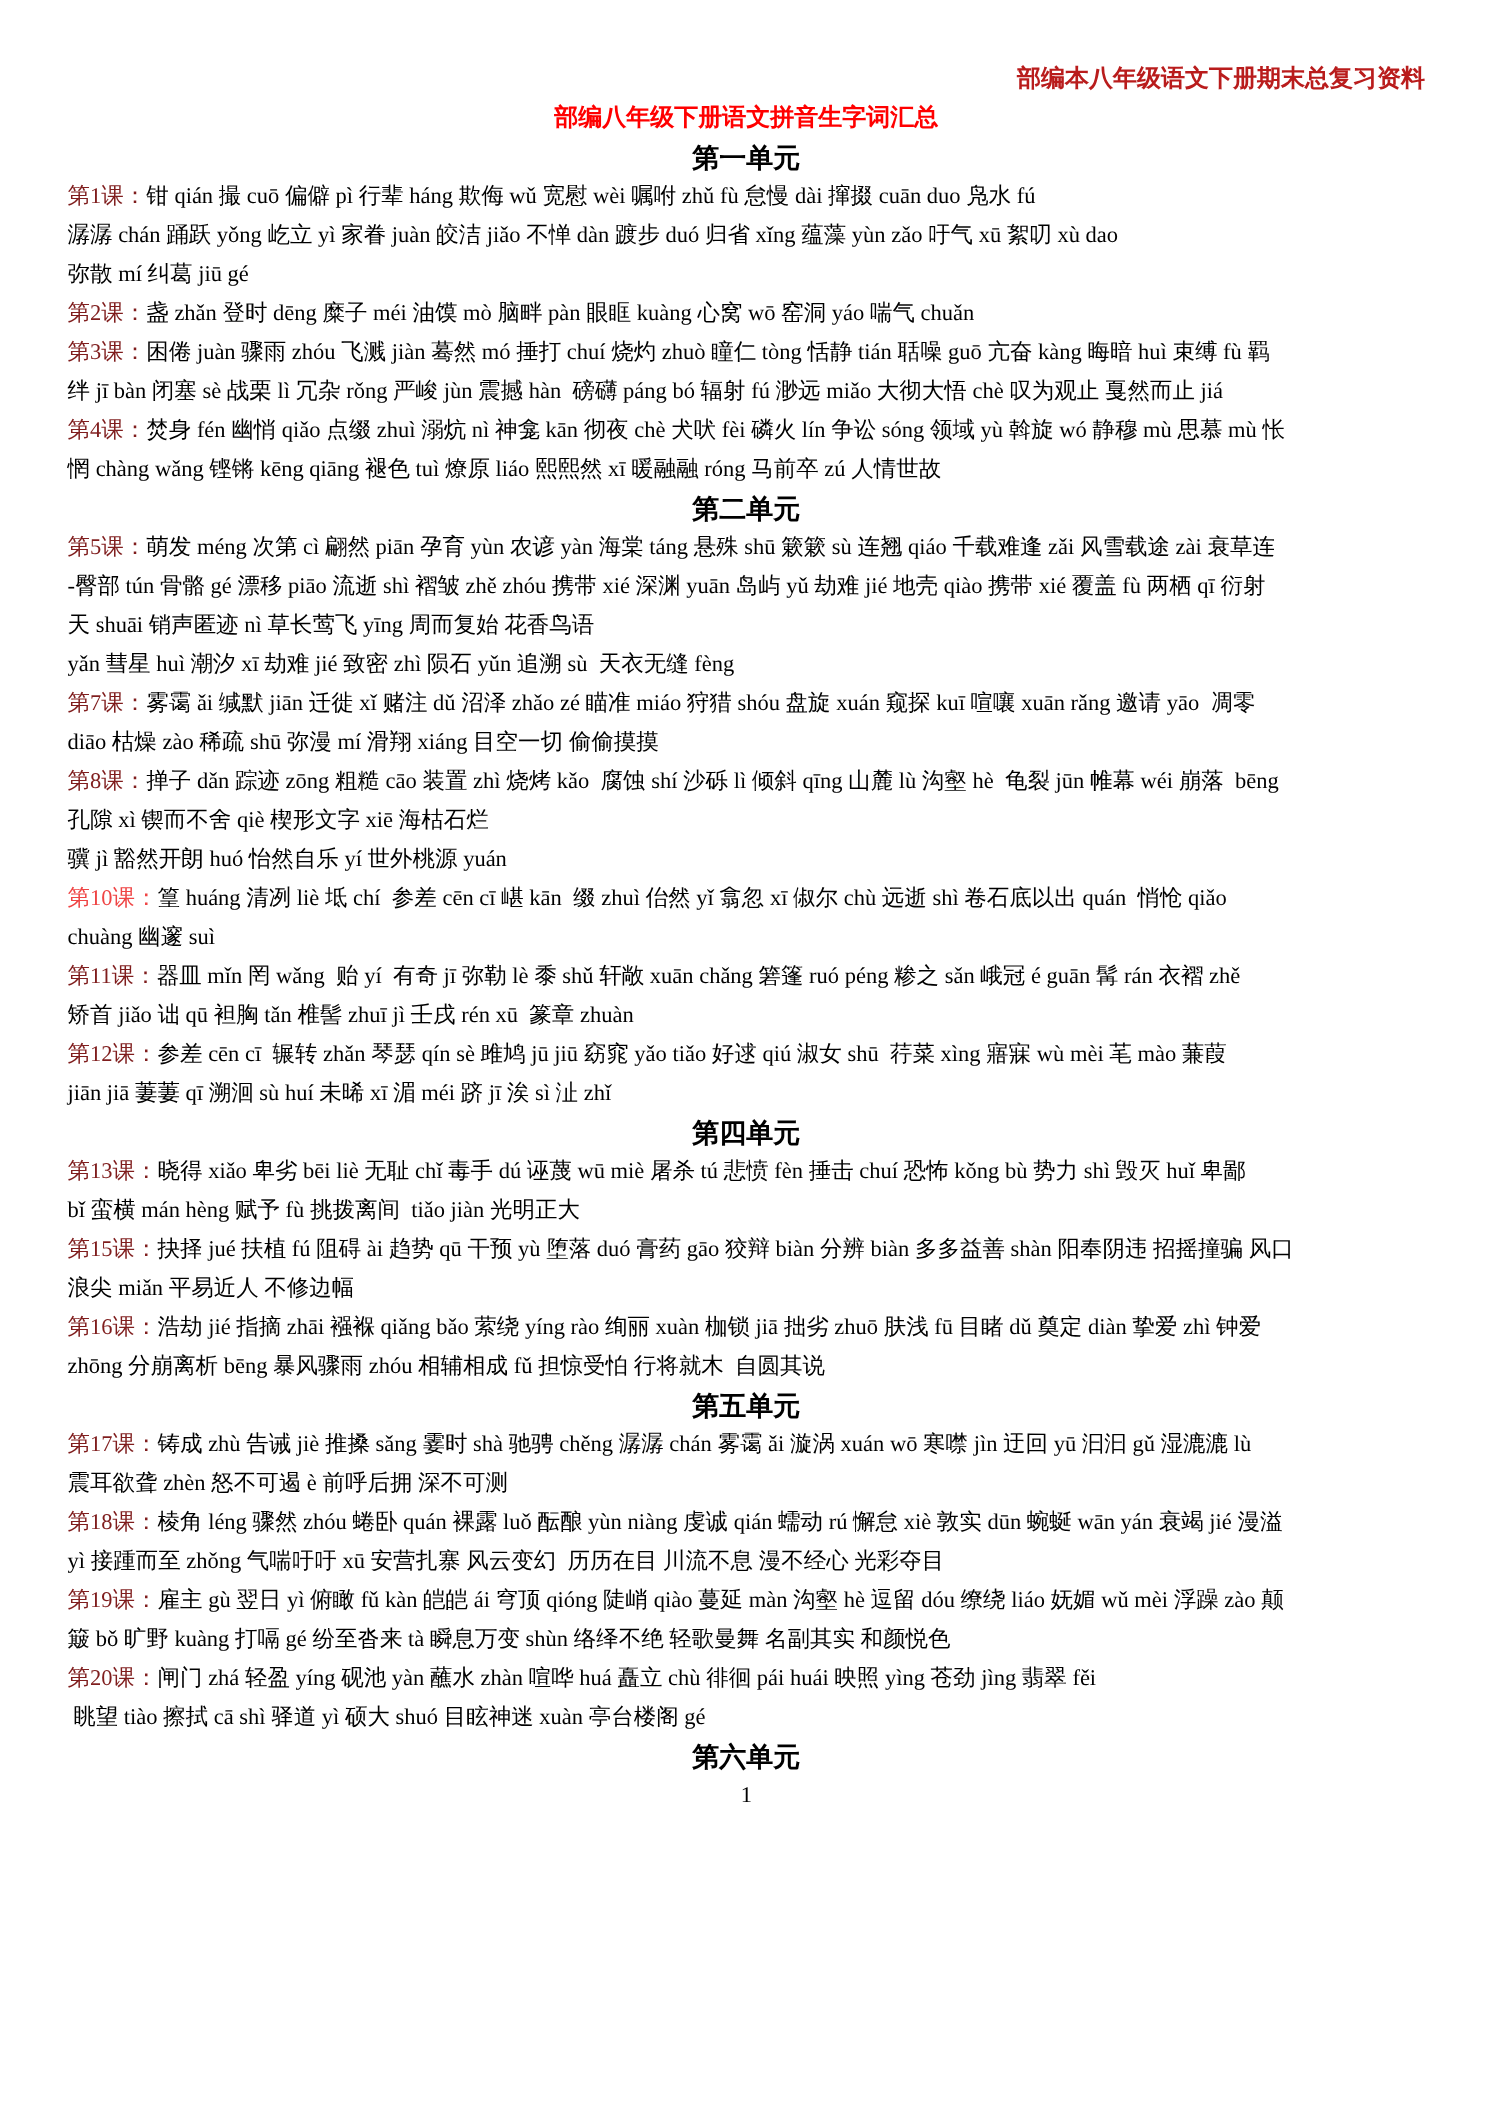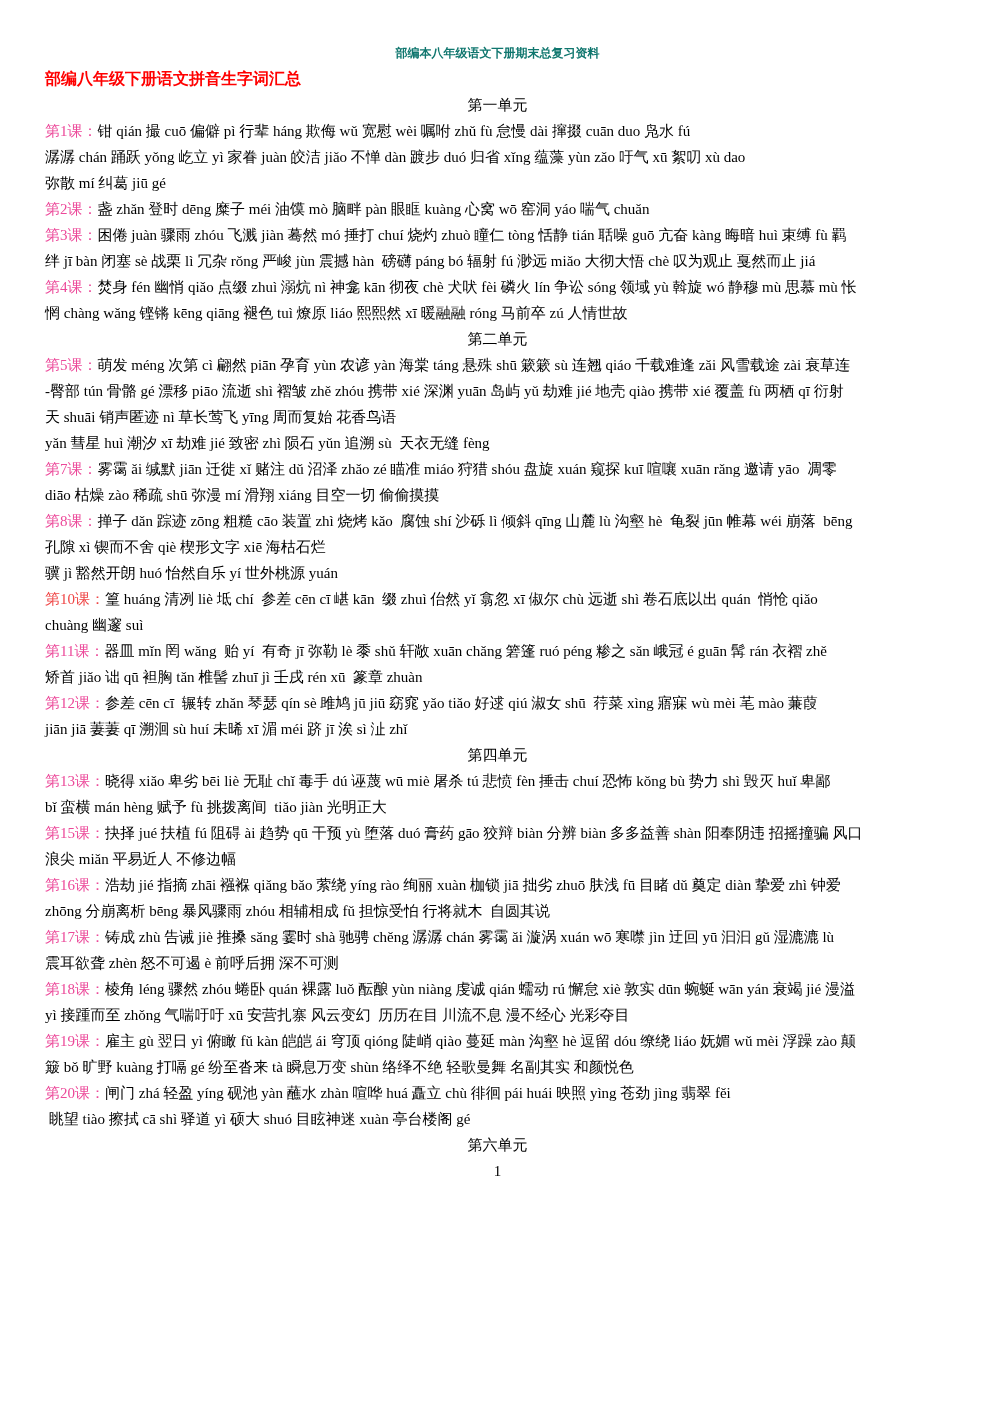--- a/index.html
+++ b/index.html
@@ -12,50 +12,51 @@
     width: 993px;
     height: 1404px;
     background: #ffffff;
     box-sizing: border-box;
     padding: 40px 43px 0 45px;
     overflow: hidden;
     font-family: "Liberation Serif", "DejaVu Serif", serif;
     color: #000000;
   }
   .doc-title {
-    text-align: center;
-    font-size: 12px;
+    text-align: right;
+    font-size: 16px;
     font-weight: bold;
     line-height: 26px;
-    color: #0f766e;
+    color: #b91c1c;
     white-space: pre;
   }
   .doc-subtitle {
-    text-align: left;
+    text-align: center;
     font-size: 16px;
     font-weight: bold;
     line-height: 26px;
     color: #ff0000;
     white-space: pre;
   }
   .unit-heading {
     text-align: center;
-    font-size: 15px;
+    font-size: 18px;
     line-height: 26px;
     color: #000000;
     white-space: pre;
+    font-weight: bold;
   }
   .lesson-line {
     font-size: 15px;
     line-height: 26px;
     white-space: pre;
     color: #000000;
   }
   .lesson-label {
-    color: #ec4899;
+    color: #7f1d1d;
   }
   .lesson-label.black {
     color: #ef4444;
   }
   .page-number {
     text-align: center;
     font-size: 15px;
     line-height: 26px;
     color: #000000;
   }
@@ -93,20 +94,21 @@
       <div class="lesson-line"><span>矫首 jiǎo 诎 qū 袒胸 tǎn 椎髻 zhuī jì 壬戌 rén xū  篆章 zhuàn</span></div>
       <div class="lesson-line"><span class="lesson-label">第12课：</span><span>参差 cēn cī  辗转 zhǎn 琴瑟 qín sè 雎鸠 jū jiū 窈窕 yǎo tiǎo 好逑 qiú 淑女 shū  荇菜 xìng 寤寐 wù mèi 芼 mào 蒹葭</span></div>
       <div class="lesson-line"><span>jiān jiā 萋萋 qī 溯洄 sù huí 未晞 xī 湄 méi 跻 jī 涘 sì 沚 zhǐ</span></div>
       <div class="unit-heading">第四单元</div>
       <div class="lesson-line"><span class="lesson-label">第13课：</span><span>晓得 xiǎo 卑劣 bēi liè 无耻 chǐ 毒手 dú 诬蔑 wū miè 屠杀 tú 悲愤 fèn 捶击 chuí 恐怖 kǒng bù 势力 shì 毁灭 huǐ 卑鄙</span></div>
       <div class="lesson-line"><span>bǐ 蛮横 mán hèng 赋予 fù 挑拨离间  tiǎo jiàn 光明正大</span></div>
       <div class="lesson-line"><span class="lesson-label">第15课：</span><span>抉择 jué 扶植 fú 阻碍 ài 趋势 qū 干预 yù 堕落 duó 膏药 gāo 狡辩 biàn 分辨 biàn 多多益善 shàn 阳奉阴违 招摇撞骗 风口</span></div>
       <div class="lesson-line"><span>浪尖 miǎn 平易近人 不修边幅</span></div>
       <div class="lesson-line"><span class="lesson-label">第16课：</span><span>浩劫 jié 指摘 zhāi 襁褓 qiǎng bǎo 萦绕 yíng rào 绚丽 xuàn 枷锁 jiā 拙劣 zhuō 肤浅 fū 目睹 dǔ 奠定 diàn 挚爱 zhì 钟爱</span></div>
       <div class="lesson-line"><span>zhōng 分崩离析 bēng 暴风骤雨 zhóu 相辅相成 fǔ 担惊受怕 行将就木  自圆其说</span></div>
+      <div class="unit-heading">第五单元</div>
       <div class="lesson-line"><span class="lesson-label">第17课：</span><span>铸成 zhù 告诫 jiè 推搡 sǎng 霎时 shà 驰骋 chěng 潺潺 chán 雾霭 ǎi 漩涡 xuán wō 寒噤 jìn 迂回 yū 汩汩 gǔ 湿漉漉 lù</span></div>
       <div class="lesson-line"><span>震耳欲聋 zhèn 怒不可遏 è 前呼后拥 深不可测</span></div>
       <div class="lesson-line"><span class="lesson-label">第18课：</span><span>棱角 léng 骤然 zhóu 蜷卧 quán 裸露 luǒ 酝酿 yùn niàng 虔诚 qián 蠕动 rú 懈怠 xiè 敦实 dūn 蜿蜒 wān yán 衰竭 jié 漫溢</span></div>
       <div class="lesson-line"><span>yì 接踵而至 zhǒng 气喘吁吁 xū 安营扎寨 风云变幻  历历在目 川流不息 漫不经心 光彩夺目</span></div>
       <div class="lesson-line"><span class="lesson-label">第19课：</span><span>雇主 gù 翌日 yì 俯瞰 fǔ kàn 皑皑 ái 穹顶 qióng 陡峭 qiào 蔓延 màn 沟壑 hè 逗留 dóu 缭绕 liáo 妩媚 wǔ mèi 浮躁 zào 颠</span></div>
       <div class="lesson-line"><span>簸 bǒ 旷野 kuàng 打嗝 gé 纷至沓来 tà 瞬息万变 shùn 络绎不绝 轻歌曼舞 名副其实 和颜悦色</span></div>
       <div class="lesson-line"><span class="lesson-label">第20课：</span><span>闸门 zhá 轻盈 yíng 砚池 yàn 蘸水 zhàn 喧哗 huá 矗立 chù 徘徊 pái huái 映照 yìng 苍劲 jìng 翡翠 fěi</span></div>
       <div class="lesson-line"><span> 眺望 tiào 擦拭 cā shì 驿道 yì 硕大 shuó 目眩神迷 xuàn 亭台楼阁 gé</span></div>
       <div class="unit-heading">第六单元</div>
     </div>

